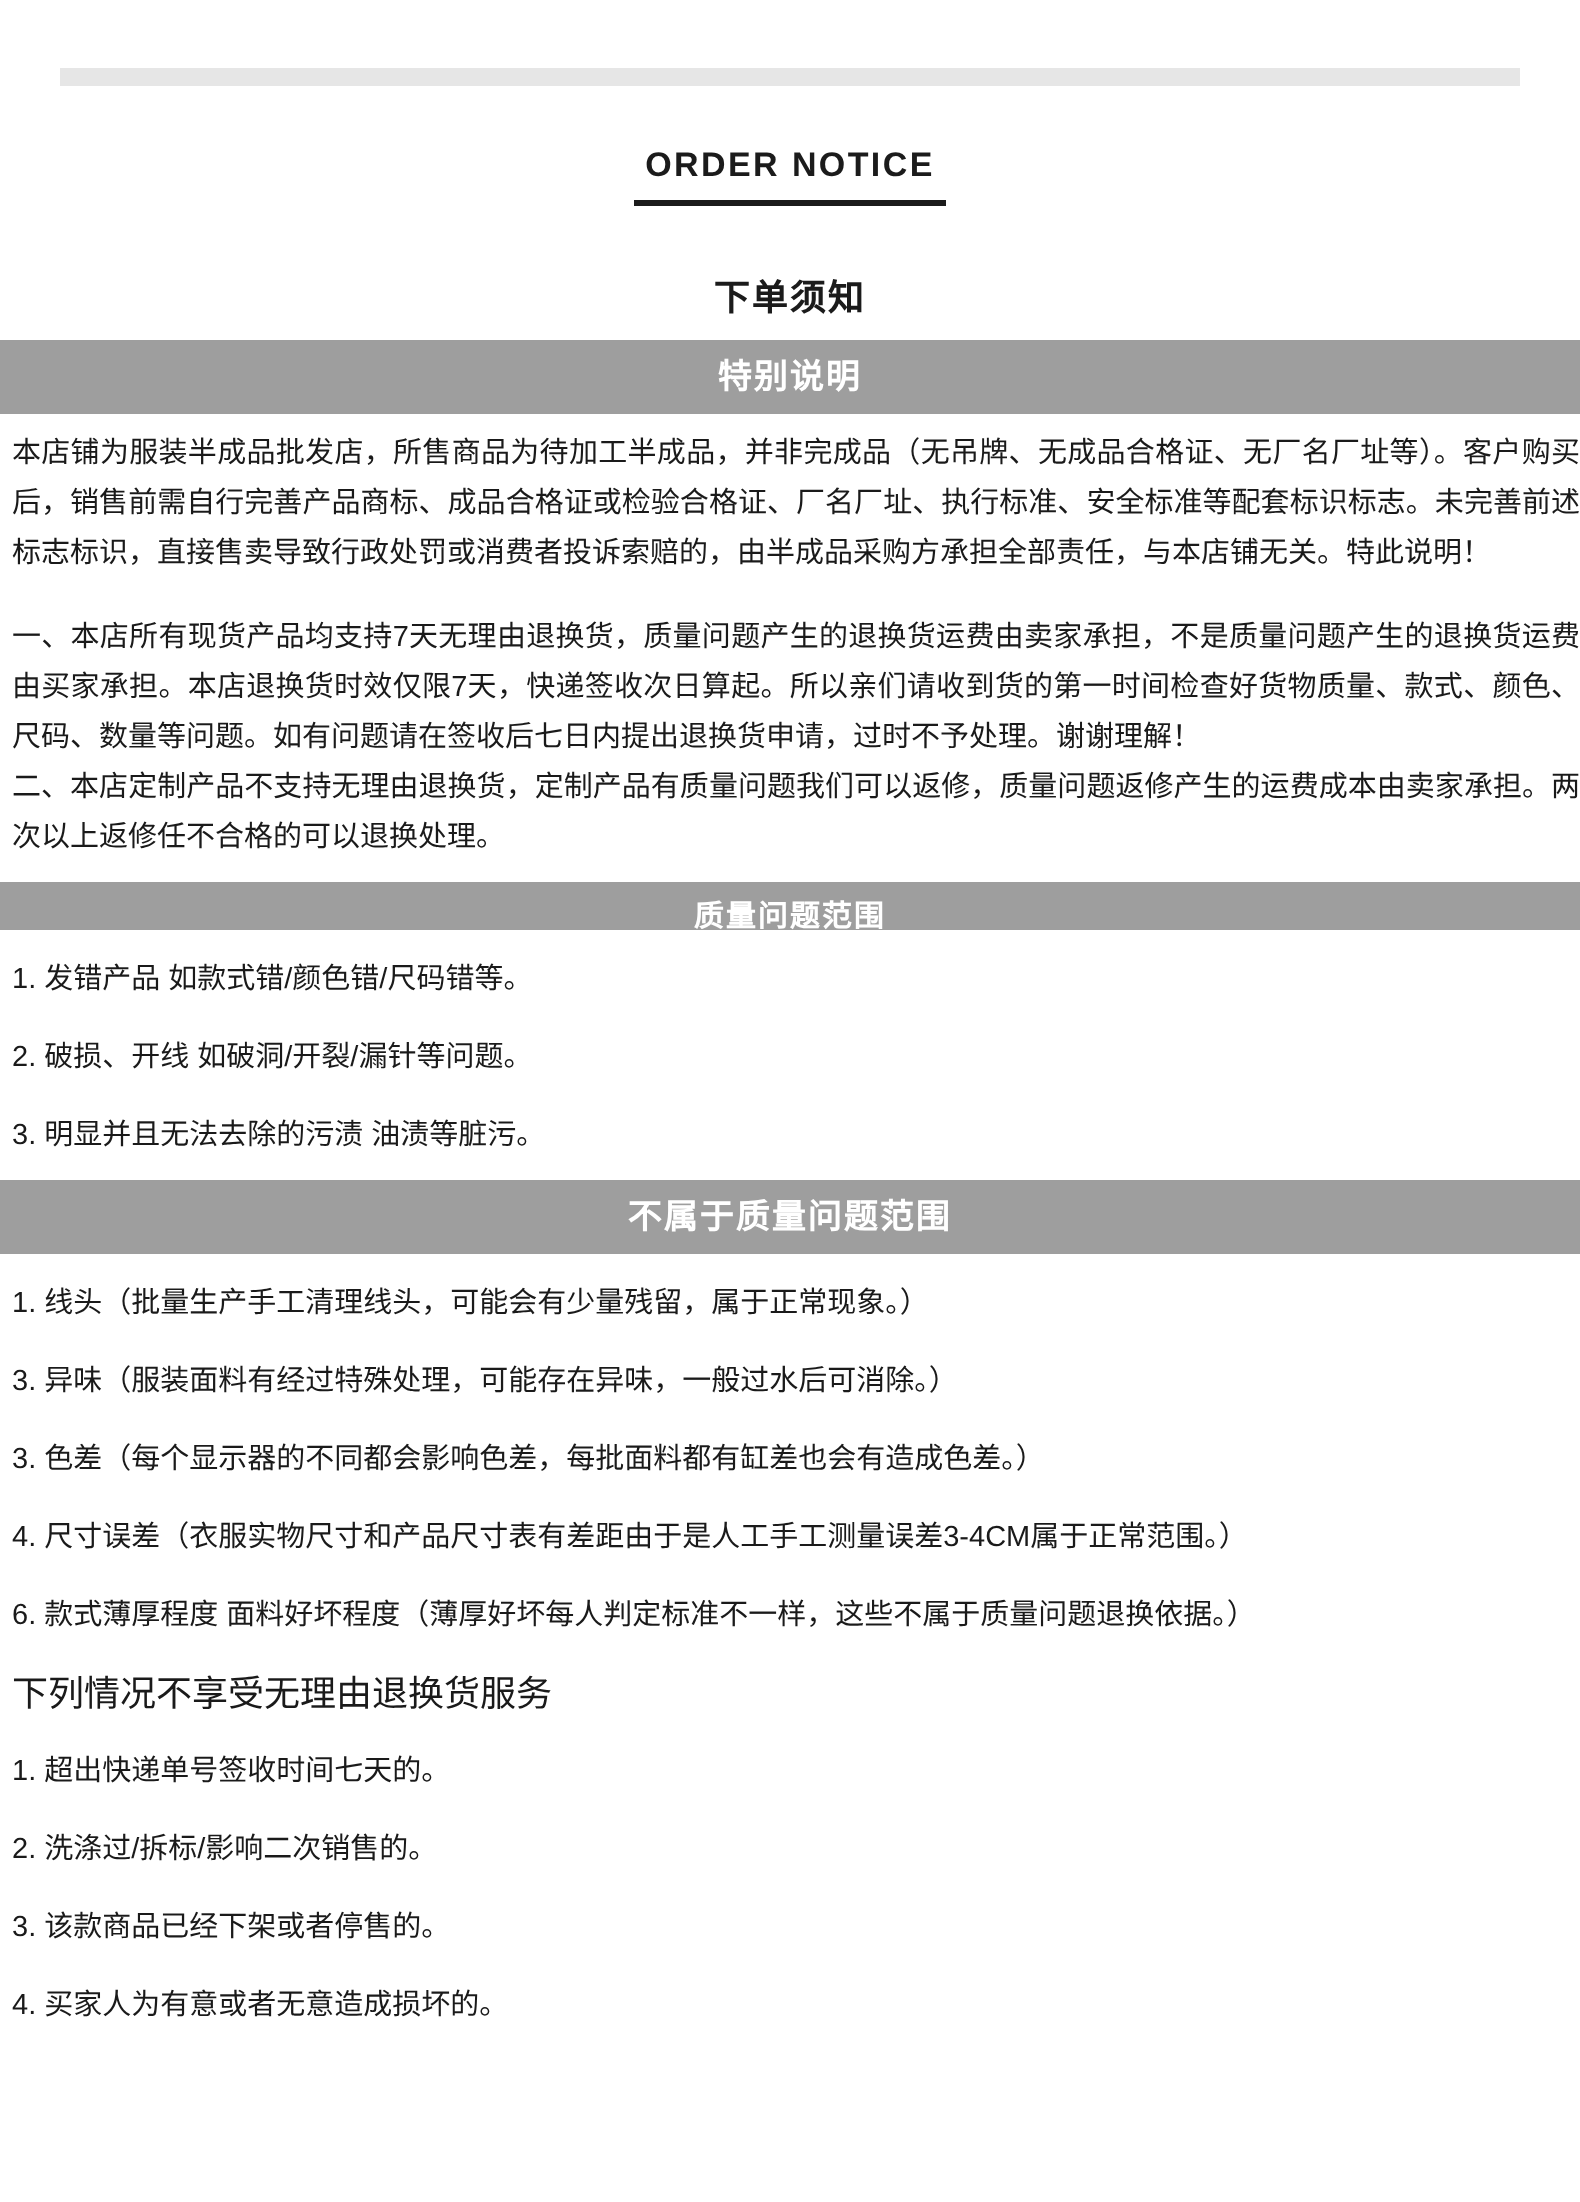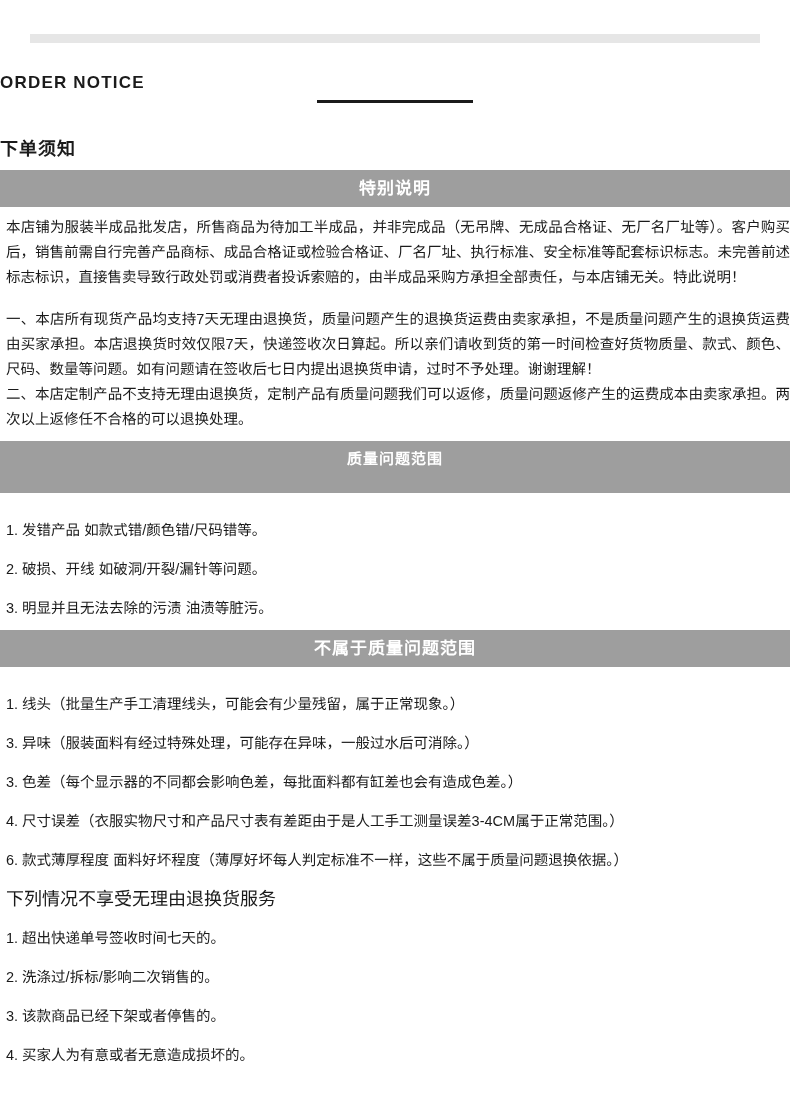--- a/index.html
+++ b/index.html
@@ -27,21 +27,21 @@
     width: 730px;
     height: 9px;
     margin: 34px auto 0 auto;
     background: #e6e6e6;
   }
 
   
   .title-block {
     margin: 29px auto 0 auto;
     width: 790px;
-    text-align: left;
+    text-align: center;
   }
   .title-en {
     font-size: 17px;
     font-weight: bold;
     letter-spacing: 1.2px;
     color: #1b1b1b;
     line-height: 22px;
     display: inline-block;
   }
   .title-rule {
@@ -66,21 +66,21 @@
     color: #ffffff;
     text-align: center;
     font-weight: bold;
     line-height: 37px;
     height: 37px;
     font-size: 17px;
     letter-spacing: 1px;
   }
   .band.small {
     font-size: 15px;
-    height: 52px;
+    height: 24px;
     line-height: 36px;
   }
 
   
   .body-block {
     padding: 8px 0 9px 6px;
   }
   .para {
     font-size: 14.5px;
     line-height: 25px;
@@ -93,21 +93,21 @@
     margin-top: 0;
   }
 
   .list-block {
     padding: 11px 8px 8px 6px;
   }
   .list-item {
     font-size: 14.5px;
     line-height: 20px;
     color: #1a1a1a;
-    margin: 16px 0 19px 0;
+    margin: 4px 0 19px 0;
   }
   .list-item:last-child {
     margin-bottom: 4px;
   }
 
   .list-block.tight .list-item {
     margin-bottom: 19px;
   }
 
   .sub-note {

